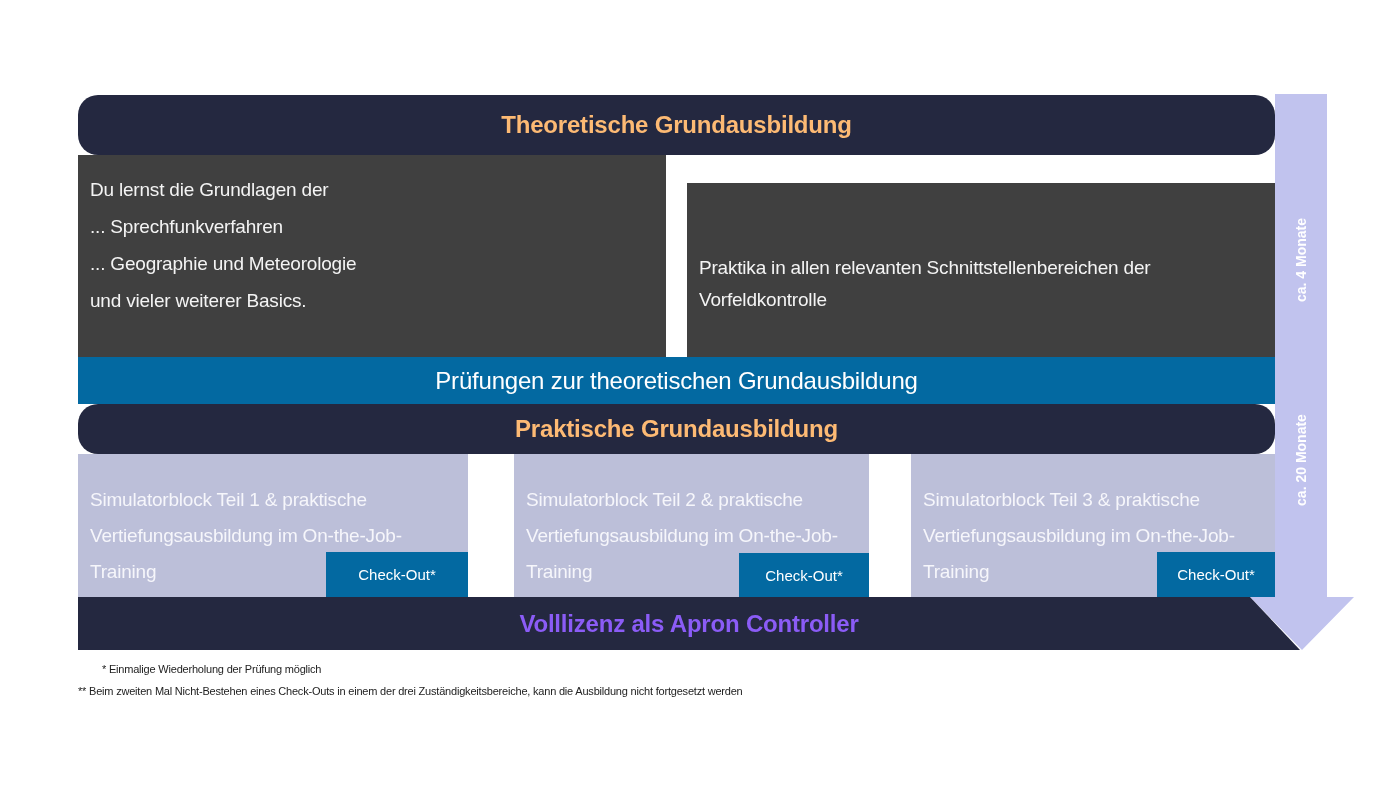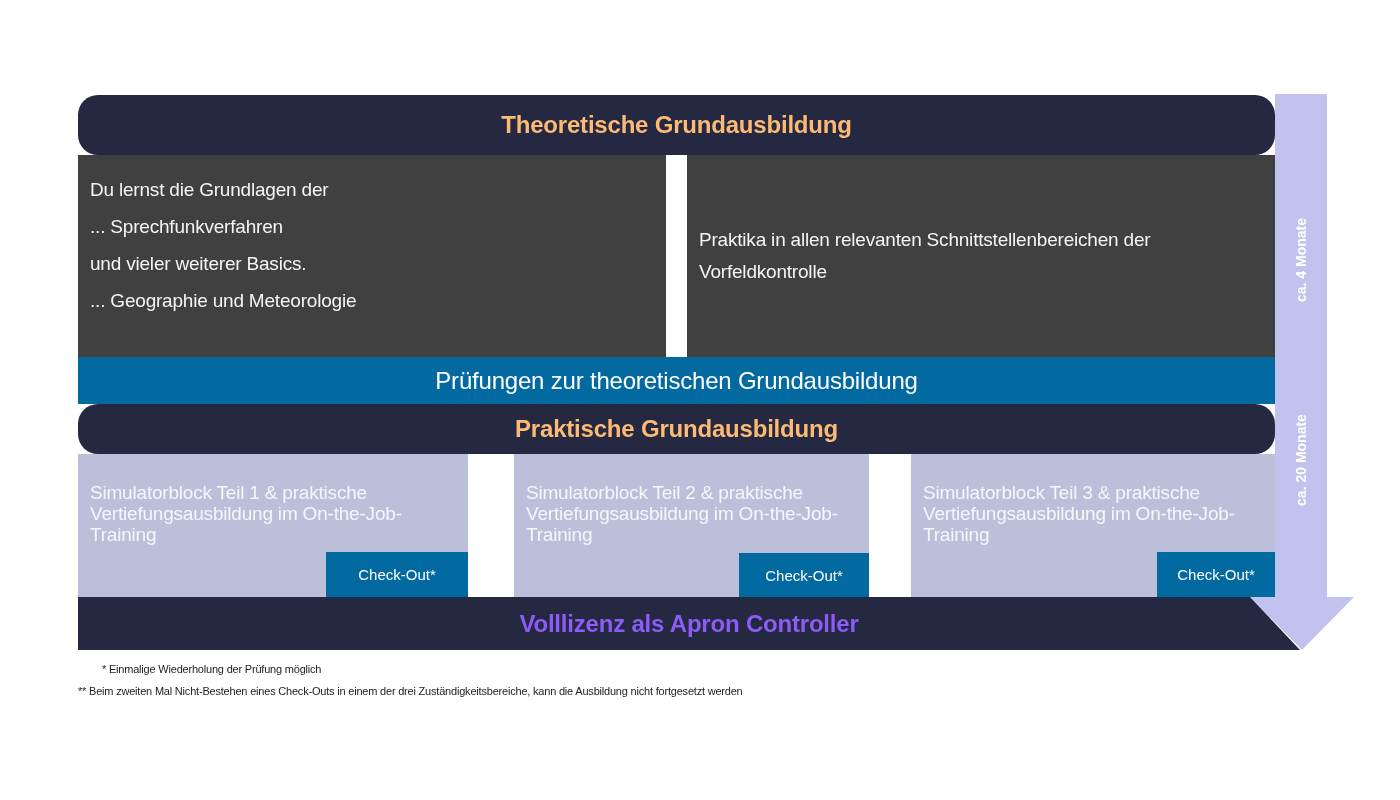--- a/index.html
+++ b/index.html
@@ -8,43 +8,43 @@
   .abs { position:absolute; box-sizing:border-box; }
   .dark { background:#242840; color:#fdba74;border-radius:20px; }
   .gray { background:#404040; color:#f4f4f4; }
   .orange { background:#0369a1; color:#ffffff; }
   .lav { background:#bcbfd9; color:#f6f6fb; }
   .title { display:flex; align-items:center; justify-content:center;
            font-weight:bold; font-size:24px; letter-spacing:-0.2px; }
   .exam { display:flex; align-items:center; justify-content:center;
           font-size:24px; letter-spacing:-0.2px; }
   .leftcol { padding:16px 12px 0 12px; font-size:19px; line-height:37px; letter-spacing:-0.2px; }
-  .rightcol { display:flex; align-items:center; padding:0 12px; font-size:19px; line-height:32px; letter-spacing:-0.2px; }
-  .block { padding:28px 12px 0 12px; font-size:19px; line-height:21px; letter-spacing:-0.2px; }
+  .rightcol { display:flex; align-items:center; padding:0 12px; font-size:19px; line-height:32px; letter-spacing:-0.2px;margin-top:28px; }
+  .block { padding:28px 12px 0 12px; font-size:19px; line-height:36px; letter-spacing:-0.2px; }
   .checkout { display:flex; align-items:center; justify-content:center; font-size:15px; }
   .footnote { font-size:11px; color:#222; letter-spacing:-0.2px; }
   .arrow-text { color:#ffffff; font-weight:bold; font-size:14px; white-space:nowrap;
                 transform:rotate(-90deg); transform-origin:center center; }
 </style>
 </head>
 <body>
 
 <svg class="abs" style="left:1248px; top:93px; width:108px; height:560px;" viewBox="0 0 108 560">
   <polygon points="27,1 79,1 79,504 106,504 54,557 2,504 27,504" fill="#c1c3ee"></polygon>
 </svg>
 
 <div class="abs dark title" style="left:78px; top:95px; width:1197px; height:60px;">
   <span>Theoretische Grundausbildung</span>
 </div>
 
 <div class="abs gray leftcol" style="left:78px; top:155px; width:588px; height:202px;">
   <div>Du lernst die Grundlagen der</div>
   <div>... Sprechfunkverfahren</div>
+  <div>... Geographie und Meteorologie</div>
   <div>und vieler weiterer Basics.</div>
-  <div>... Geographie und Meteorologie</div>
 </div>
 <div class="abs gray rightcol" style="left:687px; top:155px; width:588px; height:202px;">
   <span style="max-width:520px;">Praktika in allen relevanten Schnittstellenbereichen der Vorfeldkontrolle</span>
 </div>
 
 <div class="abs orange exam" style="left:78px; top:357px; width:1197px; height:47px;">
   <span>Prüfungen zur theoretischen Grundausbildung</span>
 </div>
 
 <div class="abs dark title" style="left:78px; top:404px; width:1197px; height:50px;">

